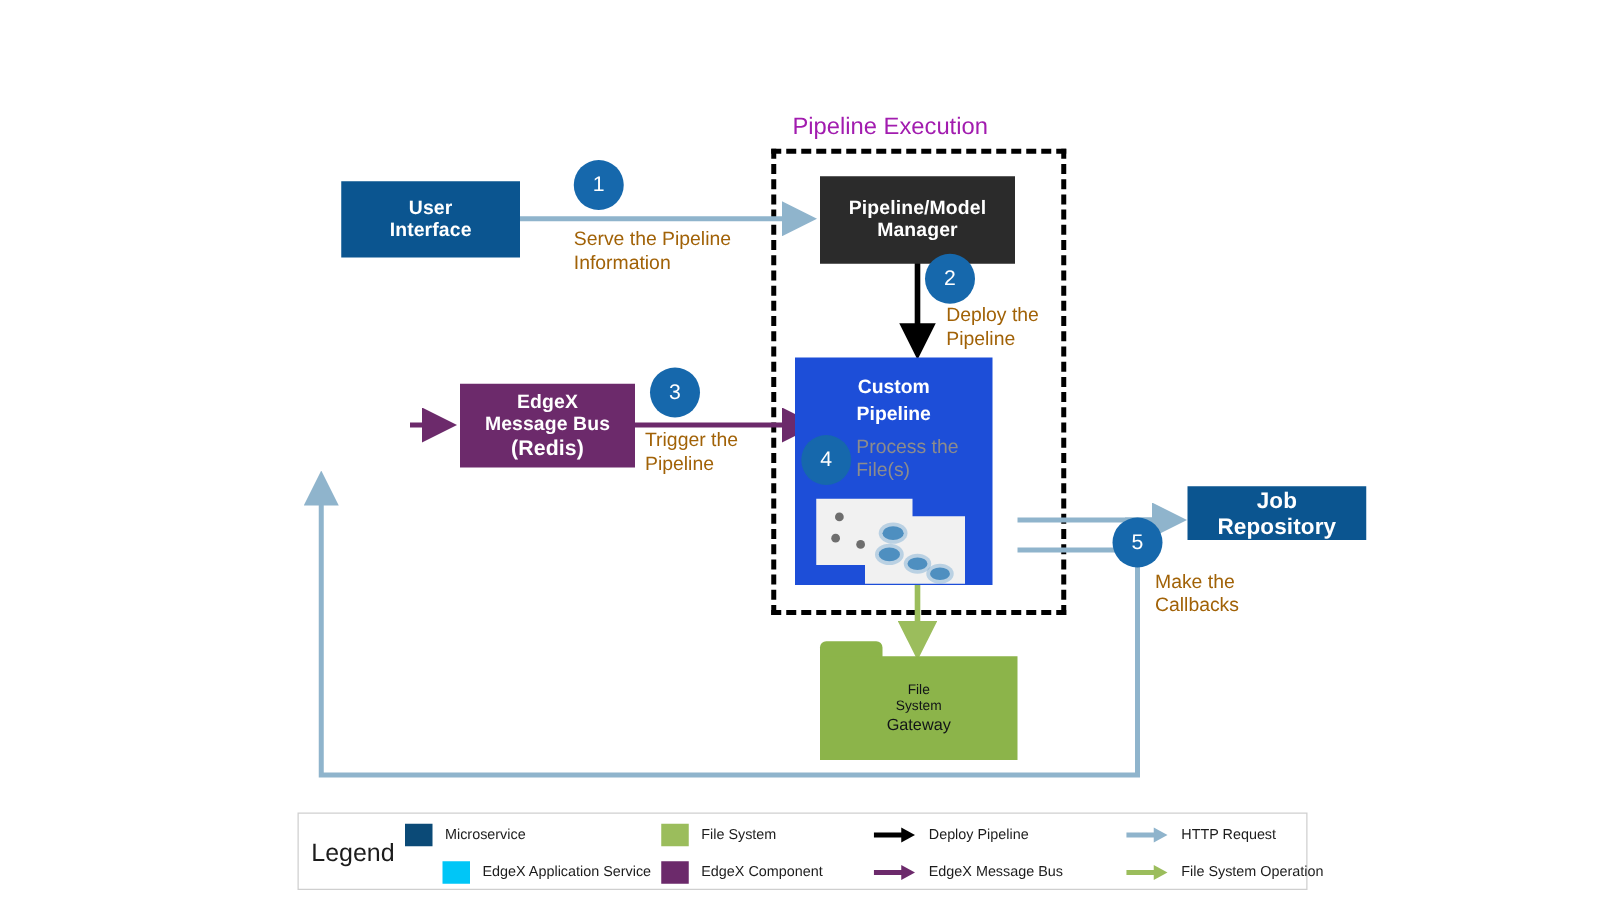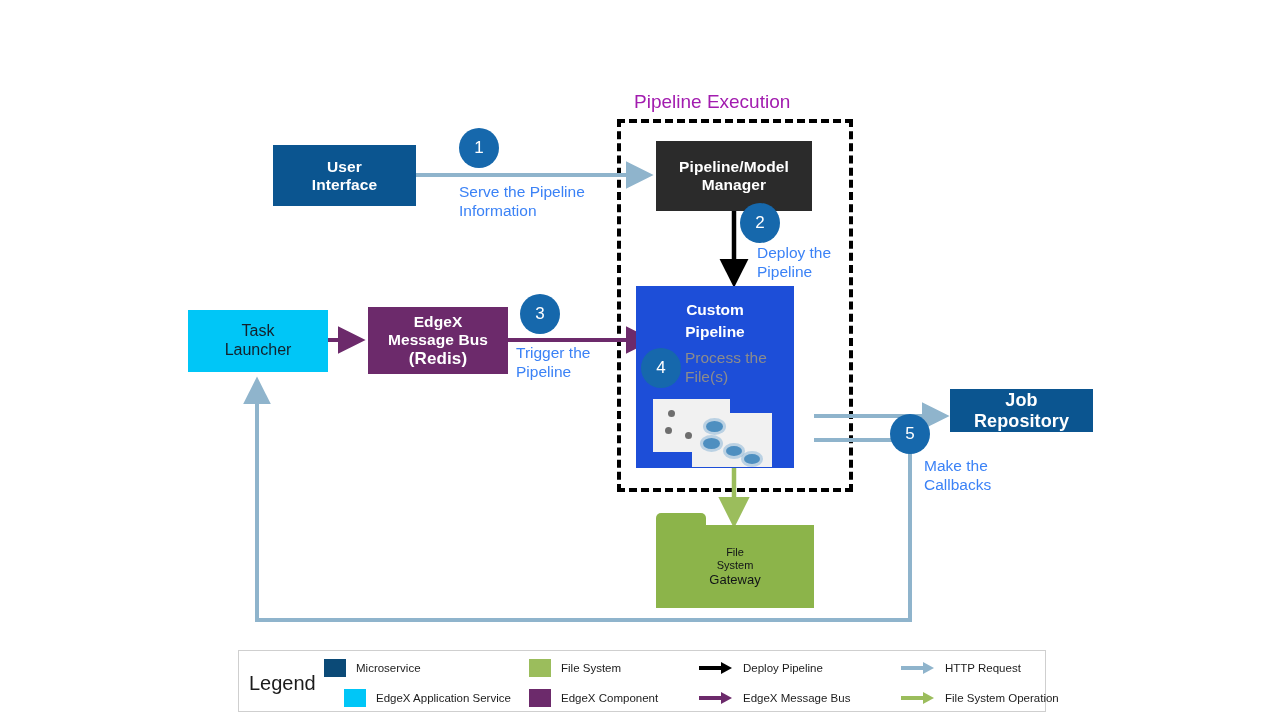--- a/index.html
+++ b/index.html
@@ -103,21 +103,21 @@
     font-size: 17px;
     display: flex;
     align-items: center;
     justify-content: center;
     z-index: 40;
   }
 
   
   .edge-label {
     position: absolute;
-    color: #3b82f6;
+    color: #a16207;
     font-size: 15.5px;
     line-height: 1.25;
     white-space: pre-line;
     z-index: 30;
   }
 
   
   #wires {
     position: absolute;
     left: 0; top: 0;
@@ -214,24 +214,20 @@
   </svg>
 
   <div class="group-dashed" style="left:617px; top:119px; width:236px; height:373px;"></div>
   <div class="group-title" style="left:634px; top:91px;">Pipeline Execution</div>
 
   <div class="node n-micro" style="left:273px; top:145px; width:143px; height:61px; font-size:15.5px; z-index:20;">
     <span class="ttl" style="white-space:pre-line;">User
 Interface</span>
   </div>
 
-  <div class="node n-appsvc" style="left:188px; top:310px; width:140px; height:62px; font-size:16px; z-index:20;">
-    <span class="sub" style="white-space:pre-line;">Task
-Launcher</span>
-  </div>
 
   <div class="node n-edgex" style="left:368px; top:307px; width:140px; height:67px; font-size:15.5px; z-index:20;">
     <span class="ttl" style="white-space:pre-line;">EdgeX
 Message Bus</span>
     <span class="ttl" style="font-size:17px;">(Redis)</span>
   </div>
 
   <div class="node n-dark" style="left:656px; top:141px; width:156px; height:70px; font-size:15.5px; z-index:20;">
     <span class="ttl" style="white-space:pre-line;">Pipeline/Model
 Manager</span>
@@ -303,21 +299,21 @@
   <div class="edge-label" style="left:924px; top:456px; width:130px;">Make the
 Callbacks</div>
 
   <div id="legend">
     <div class="lg-title">Legend</div>
 
     <div class="lg-item" style="left:85px; top:9px;">
       <span class="lg-swatch" style="background:#0B4A77;"></span>
       <span class="lg-text">Microservice</span>
     </div>
-    <div class="lg-item" style="left:73px; top:39px;padding-left:32px;">
+    <div class="lg-item" style="left:83px; top:39px;padding-left:32px;">
       <span class="lg-swatch" style="background:#00C6F7;"></span>
       <span class="lg-text">EdgeX Application Service</span>
     </div>
 
     <div class="lg-item" style="left:290px; top:9px;">
       <span class="lg-swatch" style="background:#9BBD5C;"></span>
       <span class="lg-text">File System</span>
     </div>
     <div class="lg-item" style="left:290px; top:39px;">
       <span class="lg-swatch" style="background:#6C2A6B;"></span>

